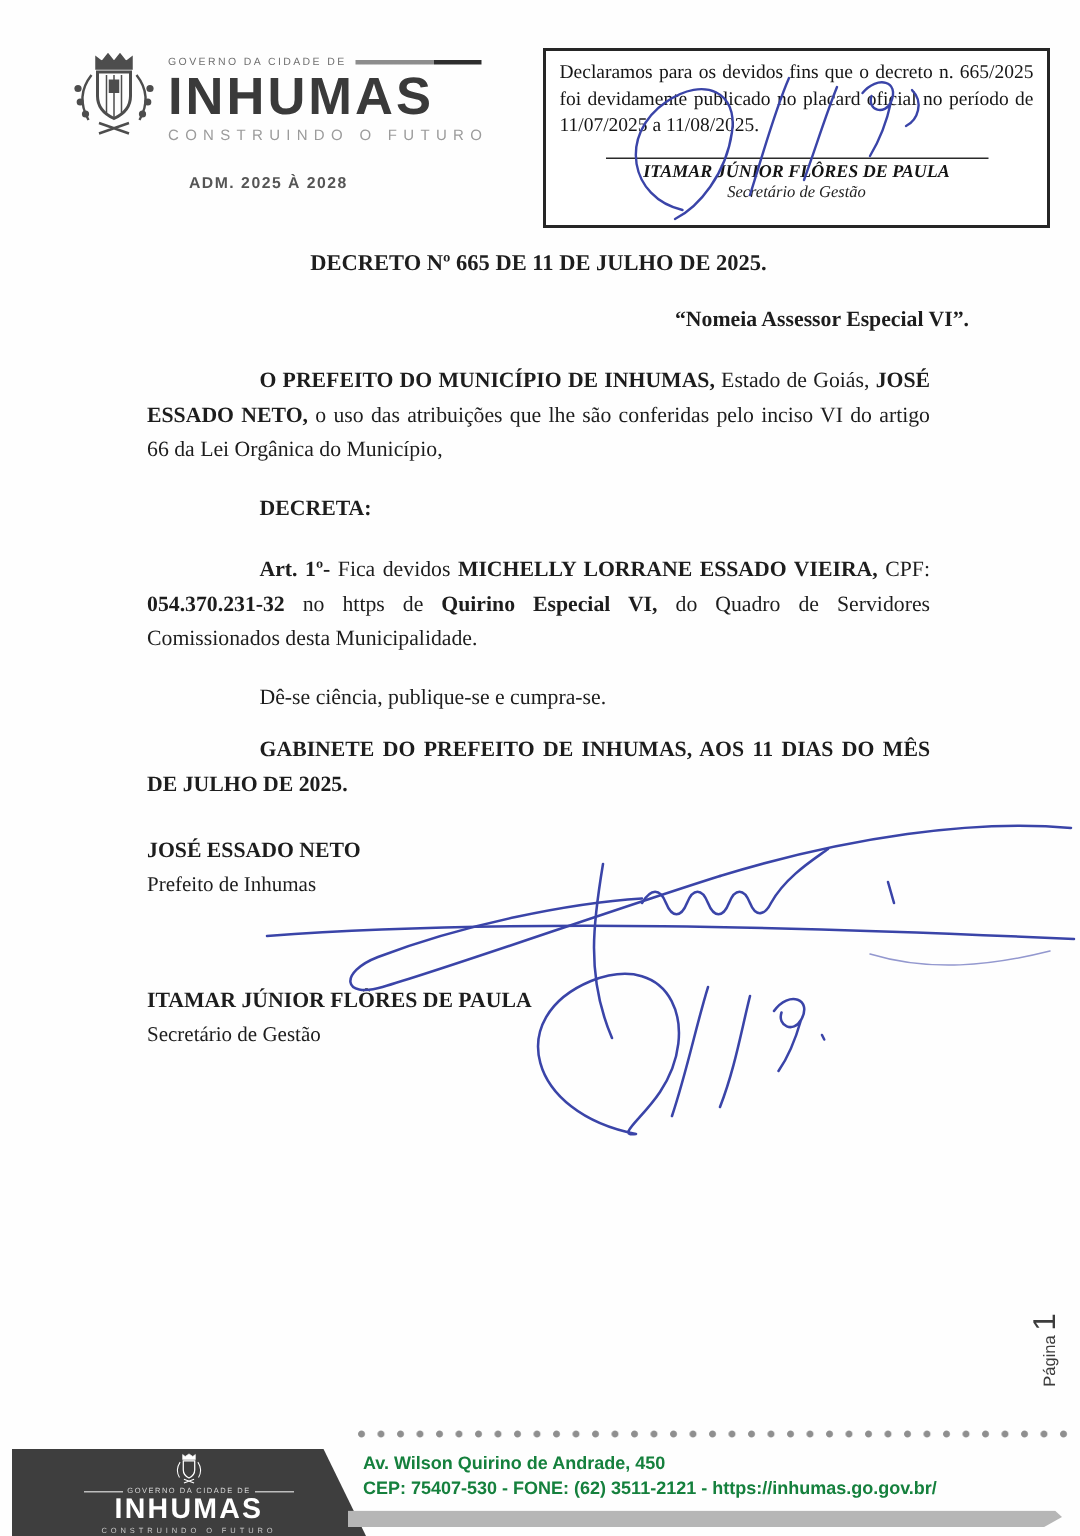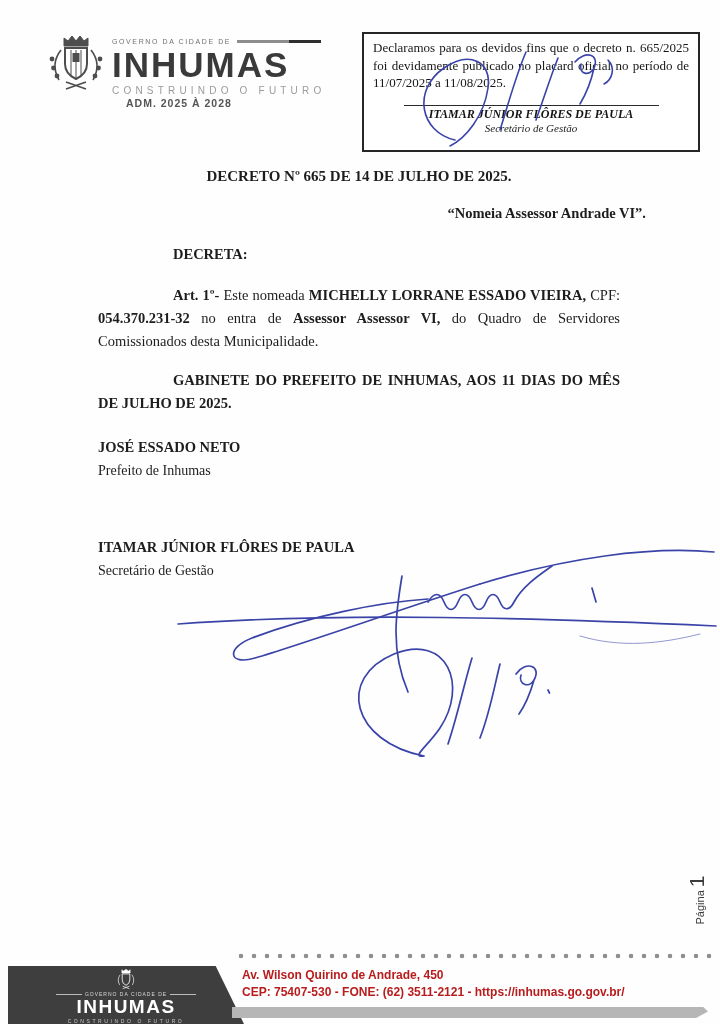--- a/index.html
+++ b/index.html
@@ -15,21 +15,21 @@
   .brand-text { position:absolute; left:72px; top:12px; width:228px; }
   .brand-top { display:flex; align-items:center; gap:6px;
     font:7px "Liberation Sans", sans-serif; letter-spacing:1.6px; color:#707070; white-space:nowrap; }
   .brand-top .line { width:84px; height:3px;
     background:linear-gradient(to right,#8d8d8d 62%,#2e2e2e 62%); }
   .brand-name { font-family:"Liberation Sans", sans-serif; font-weight:bold; font-size:35px;
     letter-spacing:2px; color:#3a3a3a; line-height:1; margin-top:2px; }
   .brand-slogan { font-family:"Liberation Sans", sans-serif; font-size:10px;
     letter-spacing:4.2px; color:#9b9b9b; margin-top:3px; white-space:nowrap; }
   .brand-adm { font-family:"Liberation Sans", sans-serif; font-weight:bold; font-size:10.5px;
-    letter-spacing:1px; color:#555; margin-top:1px; margin-left:14px; }
+    letter-spacing:1px; color:#555; margin-top:20px; margin-left:14px; }
 
   
   .decl-box { position:absolute; left:362px; top:32px; width:338px; height:120px;
     border:2px solid #262626; box-sizing:border-box; padding:5px 9px 4px; background:#fff; }
   .decl-text { margin:0; font-size:13px; line-height:17.5px; text-align:justify; color:#161616; }
   .decl-sign { text-align:center; margin-top:13px; }
   .decl-line { width:255px; border-top:1.4px solid #2a2a2a; margin:0 auto 1px; }
   .decl-name { font-weight:bold; font-style:italic; font-size:12px; color:#141414; }
   .decl-role { font-style:italic; font-size:11px; color:#222; }
 
@@ -71,21 +71,21 @@
     display:flex; flex-direction:column; align-items:center; padding-top:2px; box-sizing:border-box; }
   .fcoat { width:26px; height:22px; }
   .f-gov { display:flex; align-items:center; gap:3px; margin-top:1px;
     font:5px "Liberation Sans", sans-serif; letter-spacing:1px; color:#d8d8d8; white-space:nowrap; }
   .f-gov i { display:block; width:26px; height:1px; background:#bdbdbd; }
   .f-name { font-family:"Liberation Sans", sans-serif; font-weight:bold; font-size:19px;
     letter-spacing:1.5px; color:#ffffff; line-height:1.05; }
   .f-slogan { font:5px "Liberation Sans", sans-serif; letter-spacing:2.6px; color:#c9c9c9; margin-top:1px; }
   .footer-address { position:absolute; left:242px; top:967px; width:470px;
     font-family:"Liberation Sans", sans-serif; font-weight:bold; font-size:12px;
-    line-height:16.5px; color:#b91c1c; }
+    line-height:16.5px; color:#15803d; }
   .gray-strip { position:absolute; left:232px; top:1007px; width:476px; height:11px;
     background:#b6b6b6; clip-path:polygon(0 0, 99% 0, 100% 40%, 97.5% 100%, 0 100%); }
 </style>
 </head>
 <body>
 
 <div class="page">
 
   <div class="brand">
     <svg class="coat" viewBox="0 0 64 60">
@@ -119,29 +119,31 @@
   <div class="decl-box">
     <p class="decl-text">Declaramos para os devidos fins que o decreto n. 665/2025 foi devidamente publicado no placard oficial no período de 11/07/2025 a 11/08/2025.</p>
     <div class="decl-sign">
       <div class="decl-line"></div>
       <div class="decl-name">ITAMAR JÚNIOR FLÔRES DE PAULA</div>
       <div class="decl-role">Secretário de Gestão</div>
     </div>
   </div>
 
   <div class="doc">
-    <h1 class="title">DECRETO Nº 665 DE 14 DE JULHO DE 2025.</h1>
-    <p class="subject">“Nomeia Assessor Andrade VI”.</p>
-
+    <h1 class="title">DECRETO Nº 665 DE 11 DE JULHO DE 2025.</h1>
+    <p class="subject">“Nomeia Assessor Especial VI”.</p>
+
+    <p class="para"><span class="b">O PREFEITO DO MUNICÍPIO DE INHUMAS,</span><span> Estado de Goiás, </span><span class="b">JOSÉ ESSADO NETO,</span><span> o uso das atribuições que lhe são conferidas pelo inciso VI do artigo 66 da Lei Orgânica do Município,</span></p>
 
     <p class="decreta">DECRETA:</p>
 
-    <p class="para"><span class="b">Art. 1º-</span><span> Este nomeada </span><span class="b">MICHELLY LORRANE ESSADO VIEIRA,</span><span> CPF: </span><span class="b">054.370.231-32</span><span> no entra de </span><span class="b">Assessor Assessor VI,</span><span> do Quadro de Servidores Comissionados desta Municipalidade.</span></p>
-
-
+    <p class="para"><span class="b">Art. 1º-</span><span> Fica devidos </span><span class="b">MICHELLY LORRANE ESSADO VIEIRA,</span><span> CPF: </span><span class="b">054.370.231-32</span><span> no https de </span><span class="b">Quirino Especial VI,</span><span> do Quadro de Servidores Comissionados desta Municipalidade.</span></p>
+
+
+    <p class="closing">Dê-se ciência, publique-se e cumpra-se.</p>
 
     <p class="gabinete">GABINETE DO PREFEITO DE INHUMAS, AOS 11 DIAS DO MÊS DE JULHO DE 2025.</p>
 
     <div class="sig-block sig-mayor">
       <div class="sig-name">JOSÉ ESSADO NETO</div>
       <div class="sig-role">Prefeito de Inhumas</div>
     </div>
 
     <div class="sig-block sig-secretary">
       <div class="sig-name">ITAMAR JÚNIOR FLÔRES DE PAULA</div>

